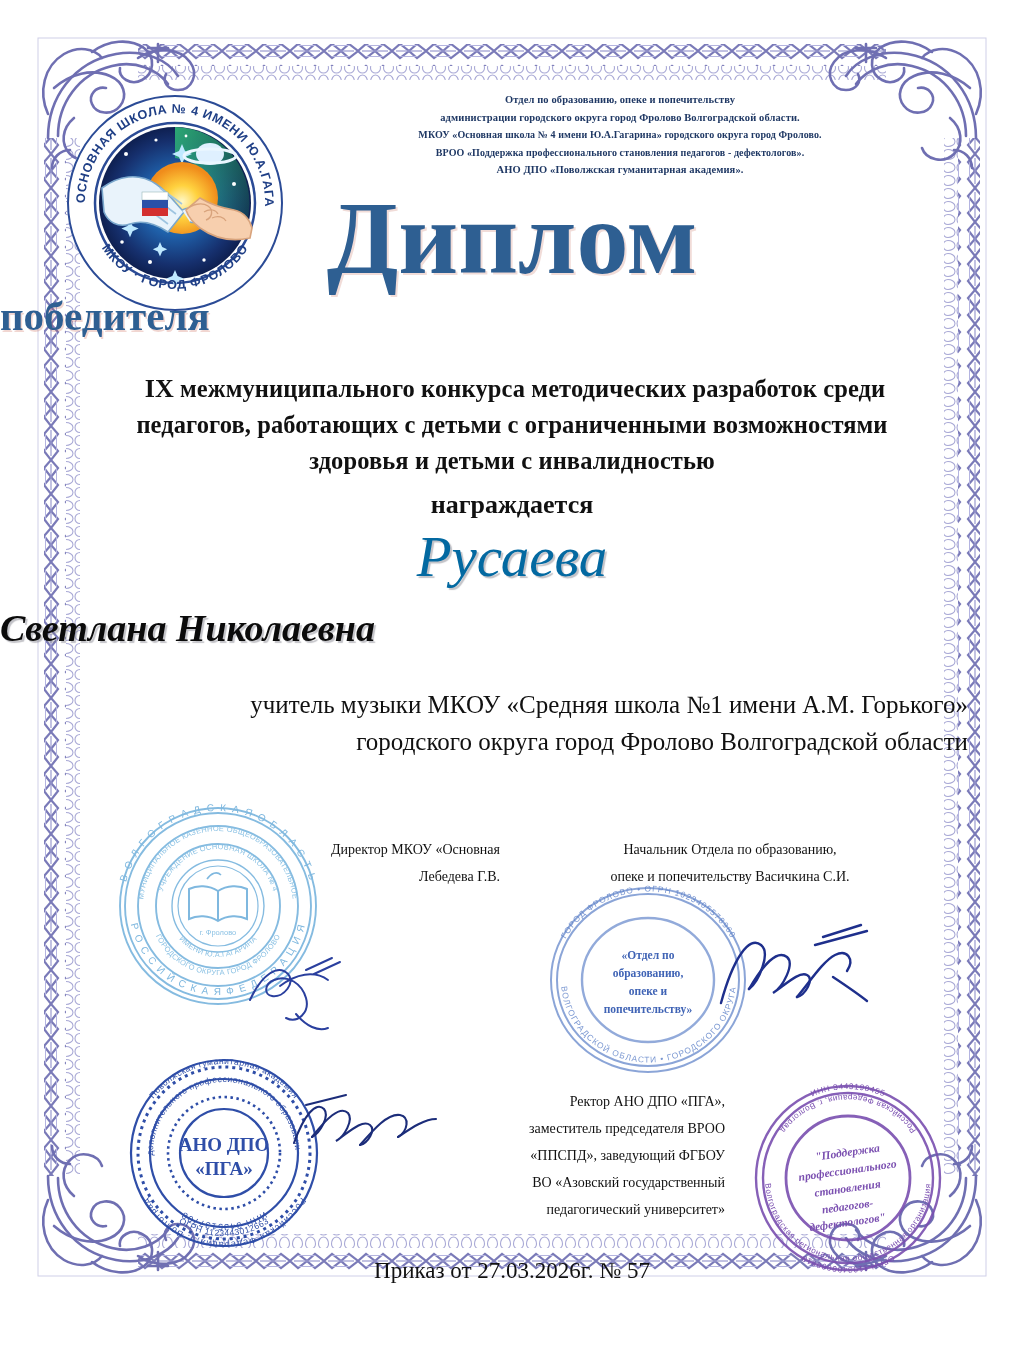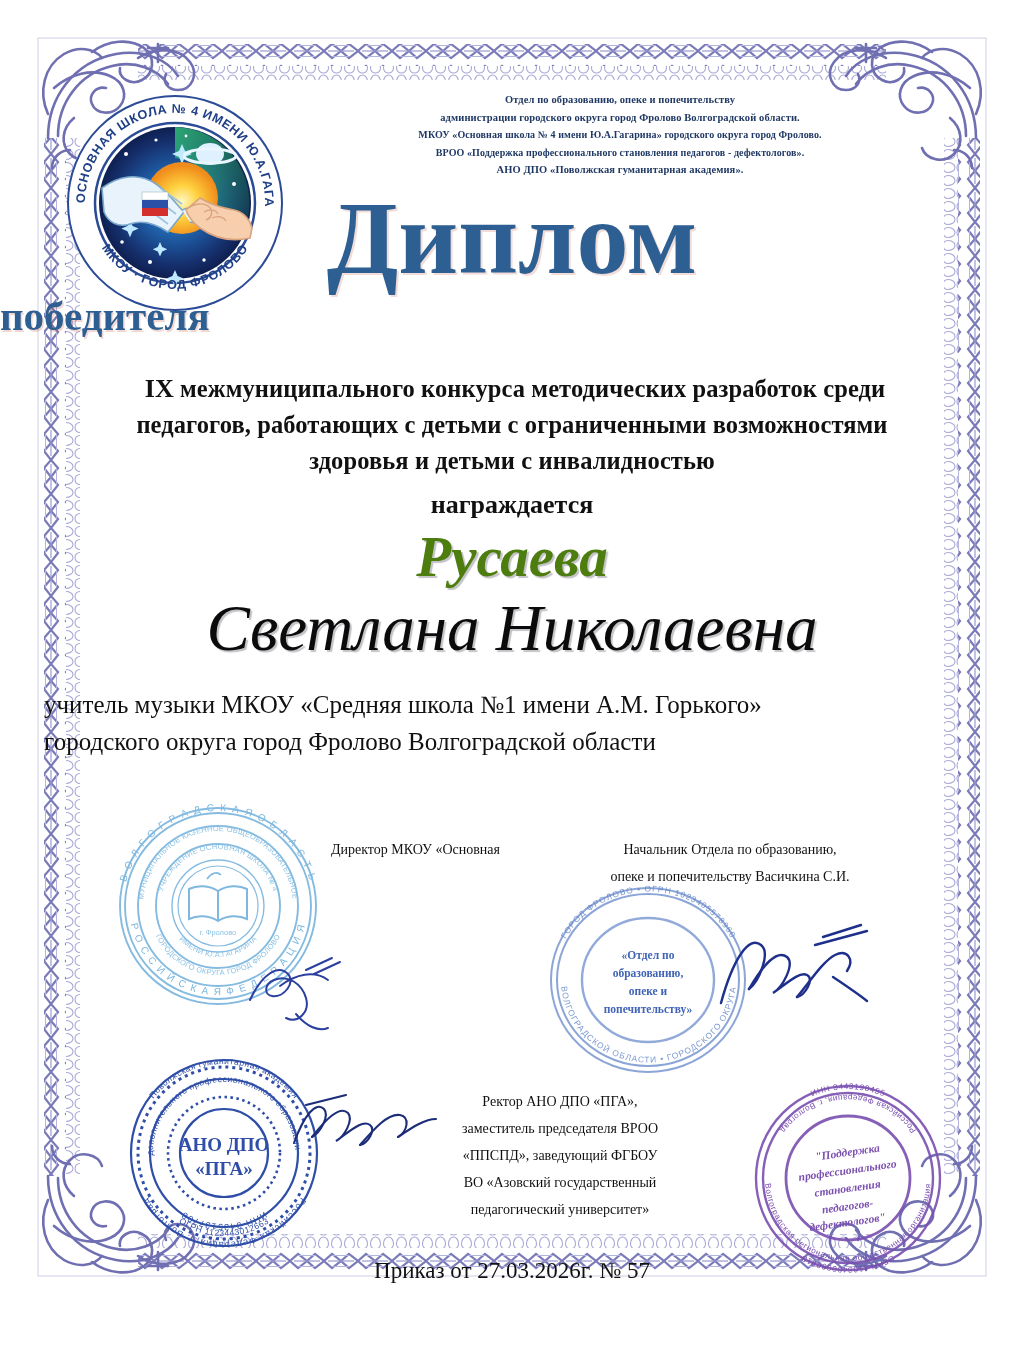--- a/index.html
+++ b/index.html
@@ -103,45 +103,45 @@
     font-weight: bold;
     color: #111111;
   }
   #name-last {
     position: absolute;
     left: 0; right: 0;
     top: 525px;
     text-align: center;
     font-size: 57px;
     line-height: 64px;
-    font-weight: bold;
+    font-weight: normal;
     font-style: italic;
-    color: #4d7c0f;
+    color: #0369a1;
     text-shadow: 2px 2px 1px rgba(120,120,130,0.45);
   }
   #name-first {
     position: absolute;
     left: 0; right: 0;
     top: 596px;
-    text-align: center;
-    font-size: 65px;
+    text-align: left;
+    font-size: 38px;
     line-height: 64px;
-    font-weight: normal;
+    font-weight: bold;
     font-style: italic;
     color: #0b0b0b;
     text-shadow: 2px 2px 1px rgba(120,120,130,0.45);
   }
 
   
   #position {
     position: absolute;
-    left: 44px;
+    left: 58px;
     width: 910px;
     top: 686px;
-    text-align: left;
+    text-align: right;
     font-size: 25px;
     line-height: 37px;
     color: #111111;
   }
 
   
   .sig-block {
     position: absolute;
     font-size: 14px;
     line-height: 27px;
@@ -156,21 +156,21 @@
   #sig-head {
     left: 520px;
     top: 836px;
     width: 420px;
     text-align: center;
   }
   #sig-rector {
     left: 395px;
     top: 1088px;
     width: 330px;
-    text-align: center;
+    text-align: right;
   }
 
   
   #order-line {
     position: absolute;
     left: 0; right: 0;
     top: 1258px;
     text-align: center;
     font-size: 23px;
     color: #111111;
@@ -549,20 +549,21 @@
         <path d="M22 52 C36 34 50 20 58 28 C64 35 54 52 46 56 C58 48 72 34 80 40 C86 45 78 58 70 60"></path>
         <path d="M70 60 C84 44 98 28 110 30 C120 32 118 46 108 52"></path>
         <path d="M108 52 C120 44 134 34 146 34"></path>
         <path d="M16 20 L56 10"></path>
       </g>
     </svg>
   </div>
 
   <div class="sig-block" id="sig-director">
     <div>Директор МКОУ «Основная</div>
+    <div>Лебедева Г.В.</div>
   </div>
 
   <div class="sig-block" id="sig-head">
     <div>Начальник Отдела по образованию,</div>
     <div>опеке и попечительству Васичкина С.И.</div>
   </div>
 
   <div class="sig-block" id="sig-rector">
     <div>Ректор АНО ДПО «ПГА»,</div>
     <div>заместитель  председателя  ВРОО</div>

